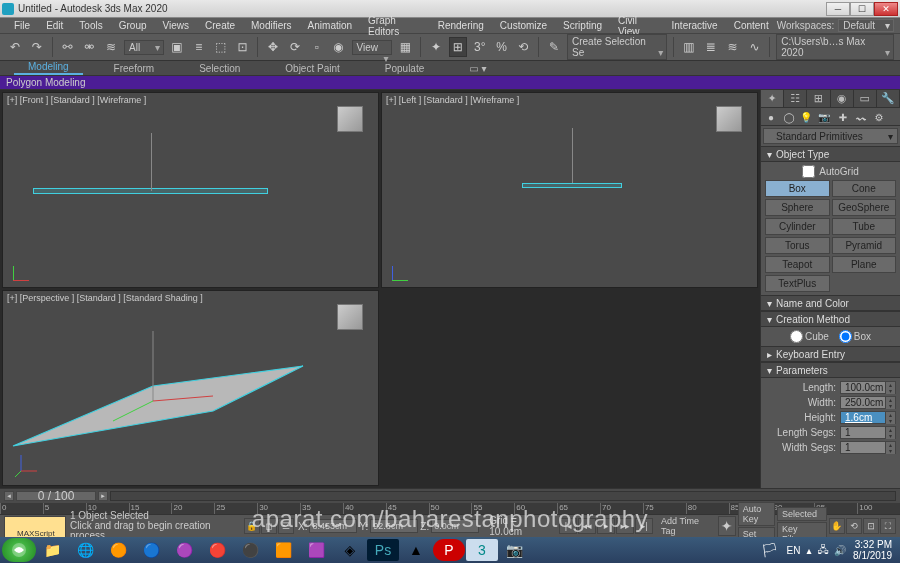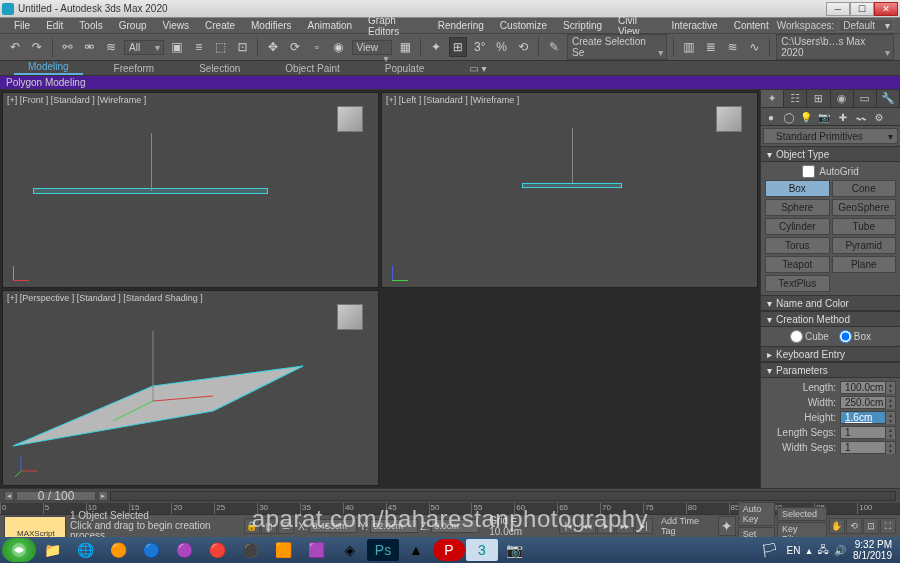--- a/index.html
+++ b/index.html
@@ -503,17 +503,17 @@
   <div class="tb-item" style="background:#c00;color:#fff;border-radius:11px">P</div>
   <div class="tb-item" style="background:#cde;color:#088">3</div>
   <div class="tb-item">📷</div>
   <div class="tb-tray">
     <div class="tb-item" style="width:22px">🏳</div>
     <span>EN</span>
     <span>▴</span>
     <span>🖧</span>
     <span>🔊</span>
     <div class="tb-clock">
-      <span>9:32 PM</span>
+      <span>3:32 PM</span>
       <span>8/1/2019</span>
     </div>
   </div>
 </div>
 
 </body></html>

